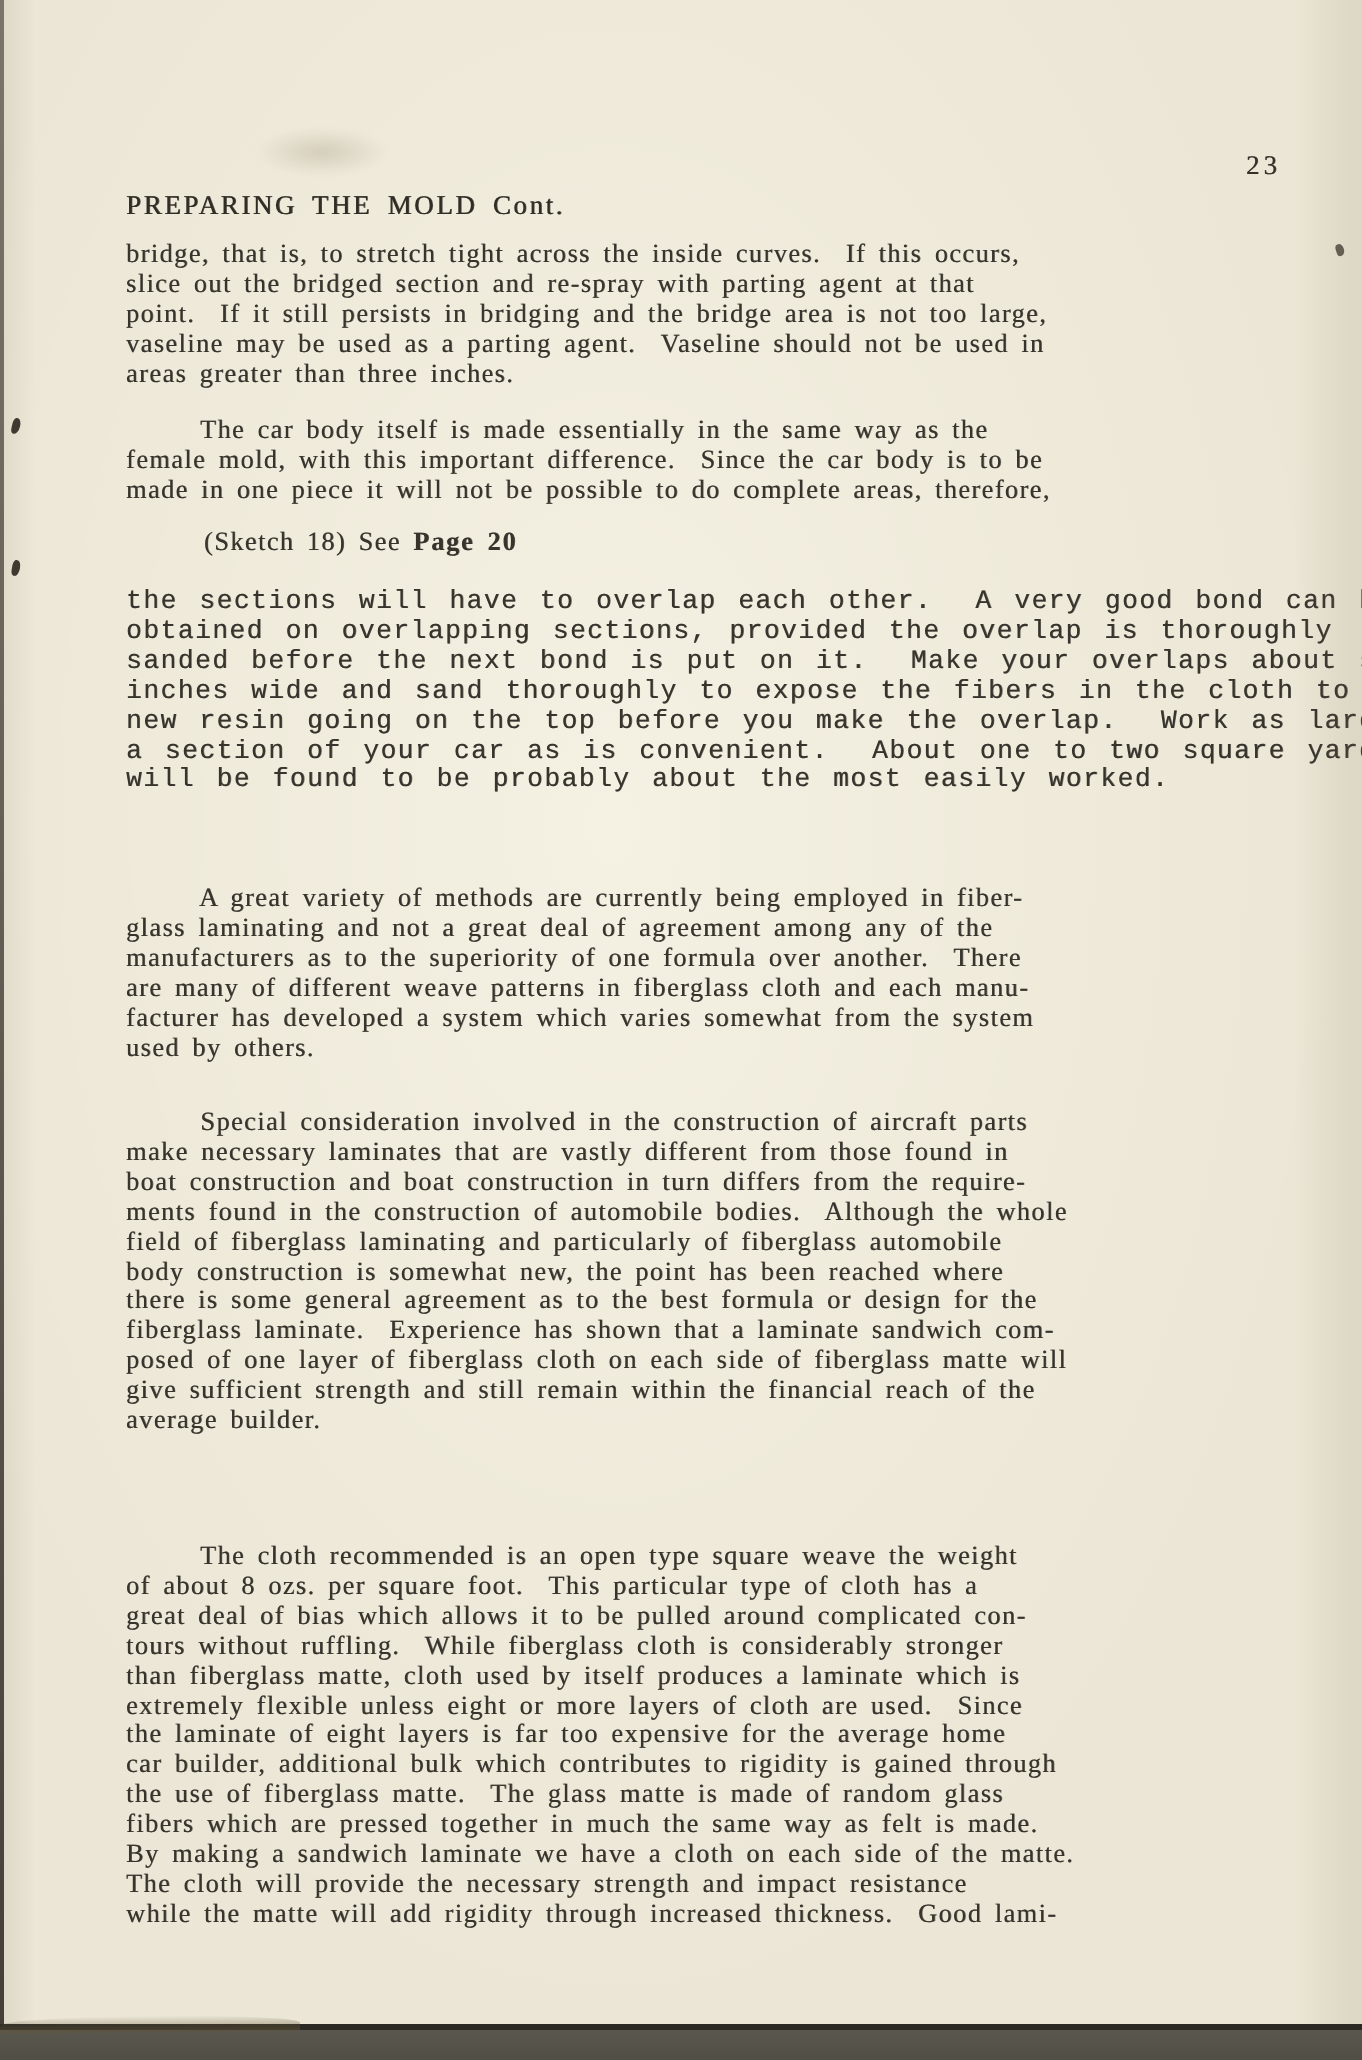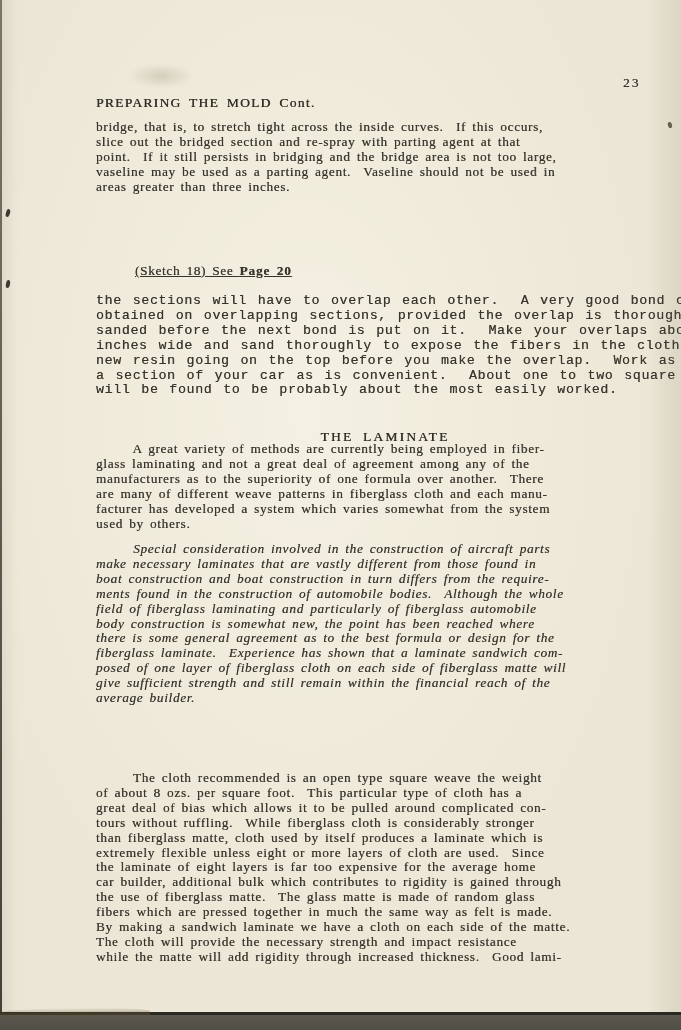--- a/index.html
+++ b/index.html
@@ -55,21 +55,20 @@
     text-shadow:0.3px 0 0 rgba(52,49,42,0.7);
     margin-top:48px;
   }
   .tb{
     position:absolute;left:63px;width:578px;
     color:#37342d;
     font-size:13.2px;line-height:14.9px;
     letter-spacing:0.7px;word-spacing:2.2px;
     white-space:pre;
     text-shadow:0.3px 0 0 rgba(55,52,45,0.65);
-    margin-left:33px;
   }
   .heading{
     font-size:13.5px;letter-spacing:1.3px;word-spacing:3px;color:#302d26;
     text-shadow:0.4px 0 0 rgba(48,45,38,0.8);
   }
   .subheading{
     text-align:center;font-size:13.5px;letter-spacing:2.2px;word-spacing:4px;color:#302d26;
     text-shadow:0.4px 0 0 rgba(48,45,38,0.8);
   }
   .sketch{left:102px;}
@@ -85,41 +84,43 @@
   <div class="pagenum">23</div>
 
   <div class="tb heading" style="top:96px;">PREPARING THE MOLD Cont.</div>
 
   <div class="tb" style="top:120px;">bridge, that is, to stretch tight across the inside curves.  If this occurs,
 slice out the bridged section and re-spray with parting agent at that
 point.  If it still persists in bridging and the bridge area is not too large,
 vaseline may be used as a parting agent.  Vaseline should not be used in
 areas greater than three inches.</div>
 
+  <div class="tb" style="top:208px;">      The car body itself is made essentially in the same way as the
+female mold, with this important difference.  Since the car body is to be
+made in one piece it will not be possible to do complete areas, therefore,</div>
 
-  <div class="tb sketch" style="top:264px;text-decoration:underline;"><span>(Sketch 18) See </span><span class="b">Page 20</span></div>
+  <div class="tb sketch" style="top:264px;"><span>(Sketch 18) See </span><span class="b">Page 20</span></div>
 
   <div class="tb" style="top:294px;font-family:Liberation Mono, monospace;">the sections will have to overlap each other.  A very good bond can be
 obtained on overlapping sections, provided the overlap is thoroughly
 sanded before the next bond is put on it.  Make your overlaps about six
 inches wide and sand thoroughly to expose the fibers in the cloth to the
 new resin going on the top before you make the overlap.  Work as large
 a section of your car as is convenient.  About one to two square yards
 will be found to be probably about the most easily worked.</div>
 
-  <div class="tb subheading" style="top:430px;">THE LAMINATE</div>
 
   <div class="tb" style="top:442px;">      A great variety of methods are currently being employed in fiber-
 glass laminating and not a great deal of agreement among any of the
 manufacturers as to the superiority of one formula over another.  There
 are many of different weave patterns in fiberglass cloth and each manu-
 facturer has developed a system which varies somewhat from the system
 used by others.</div>
 
-  <div class="tb" style="top:542px;font-style:italic;">      Special consideration involved in the construction of aircraft parts
+  <div class="tb" style="top:554px;">      Special consideration involved in the construction of aircraft parts
 make necessary laminates that are vastly different from those found in
 boat construction and boat construction in turn differs from the require-
 ments found in the construction of automobile bodies.  Although the whole
 field of fiberglass laminating and particularly of fiberglass automobile
 body construction is somewhat new, the point has been reached where
 there is some general agreement as to the best formula or design for the
 fiberglass laminate.  Experience has shown that a laminate sandwich com-
 posed of one layer of fiberglass cloth on each side of fiberglass matte will
 give sufficient strength and still remain within the financial reach of the
 average builder.</div>

